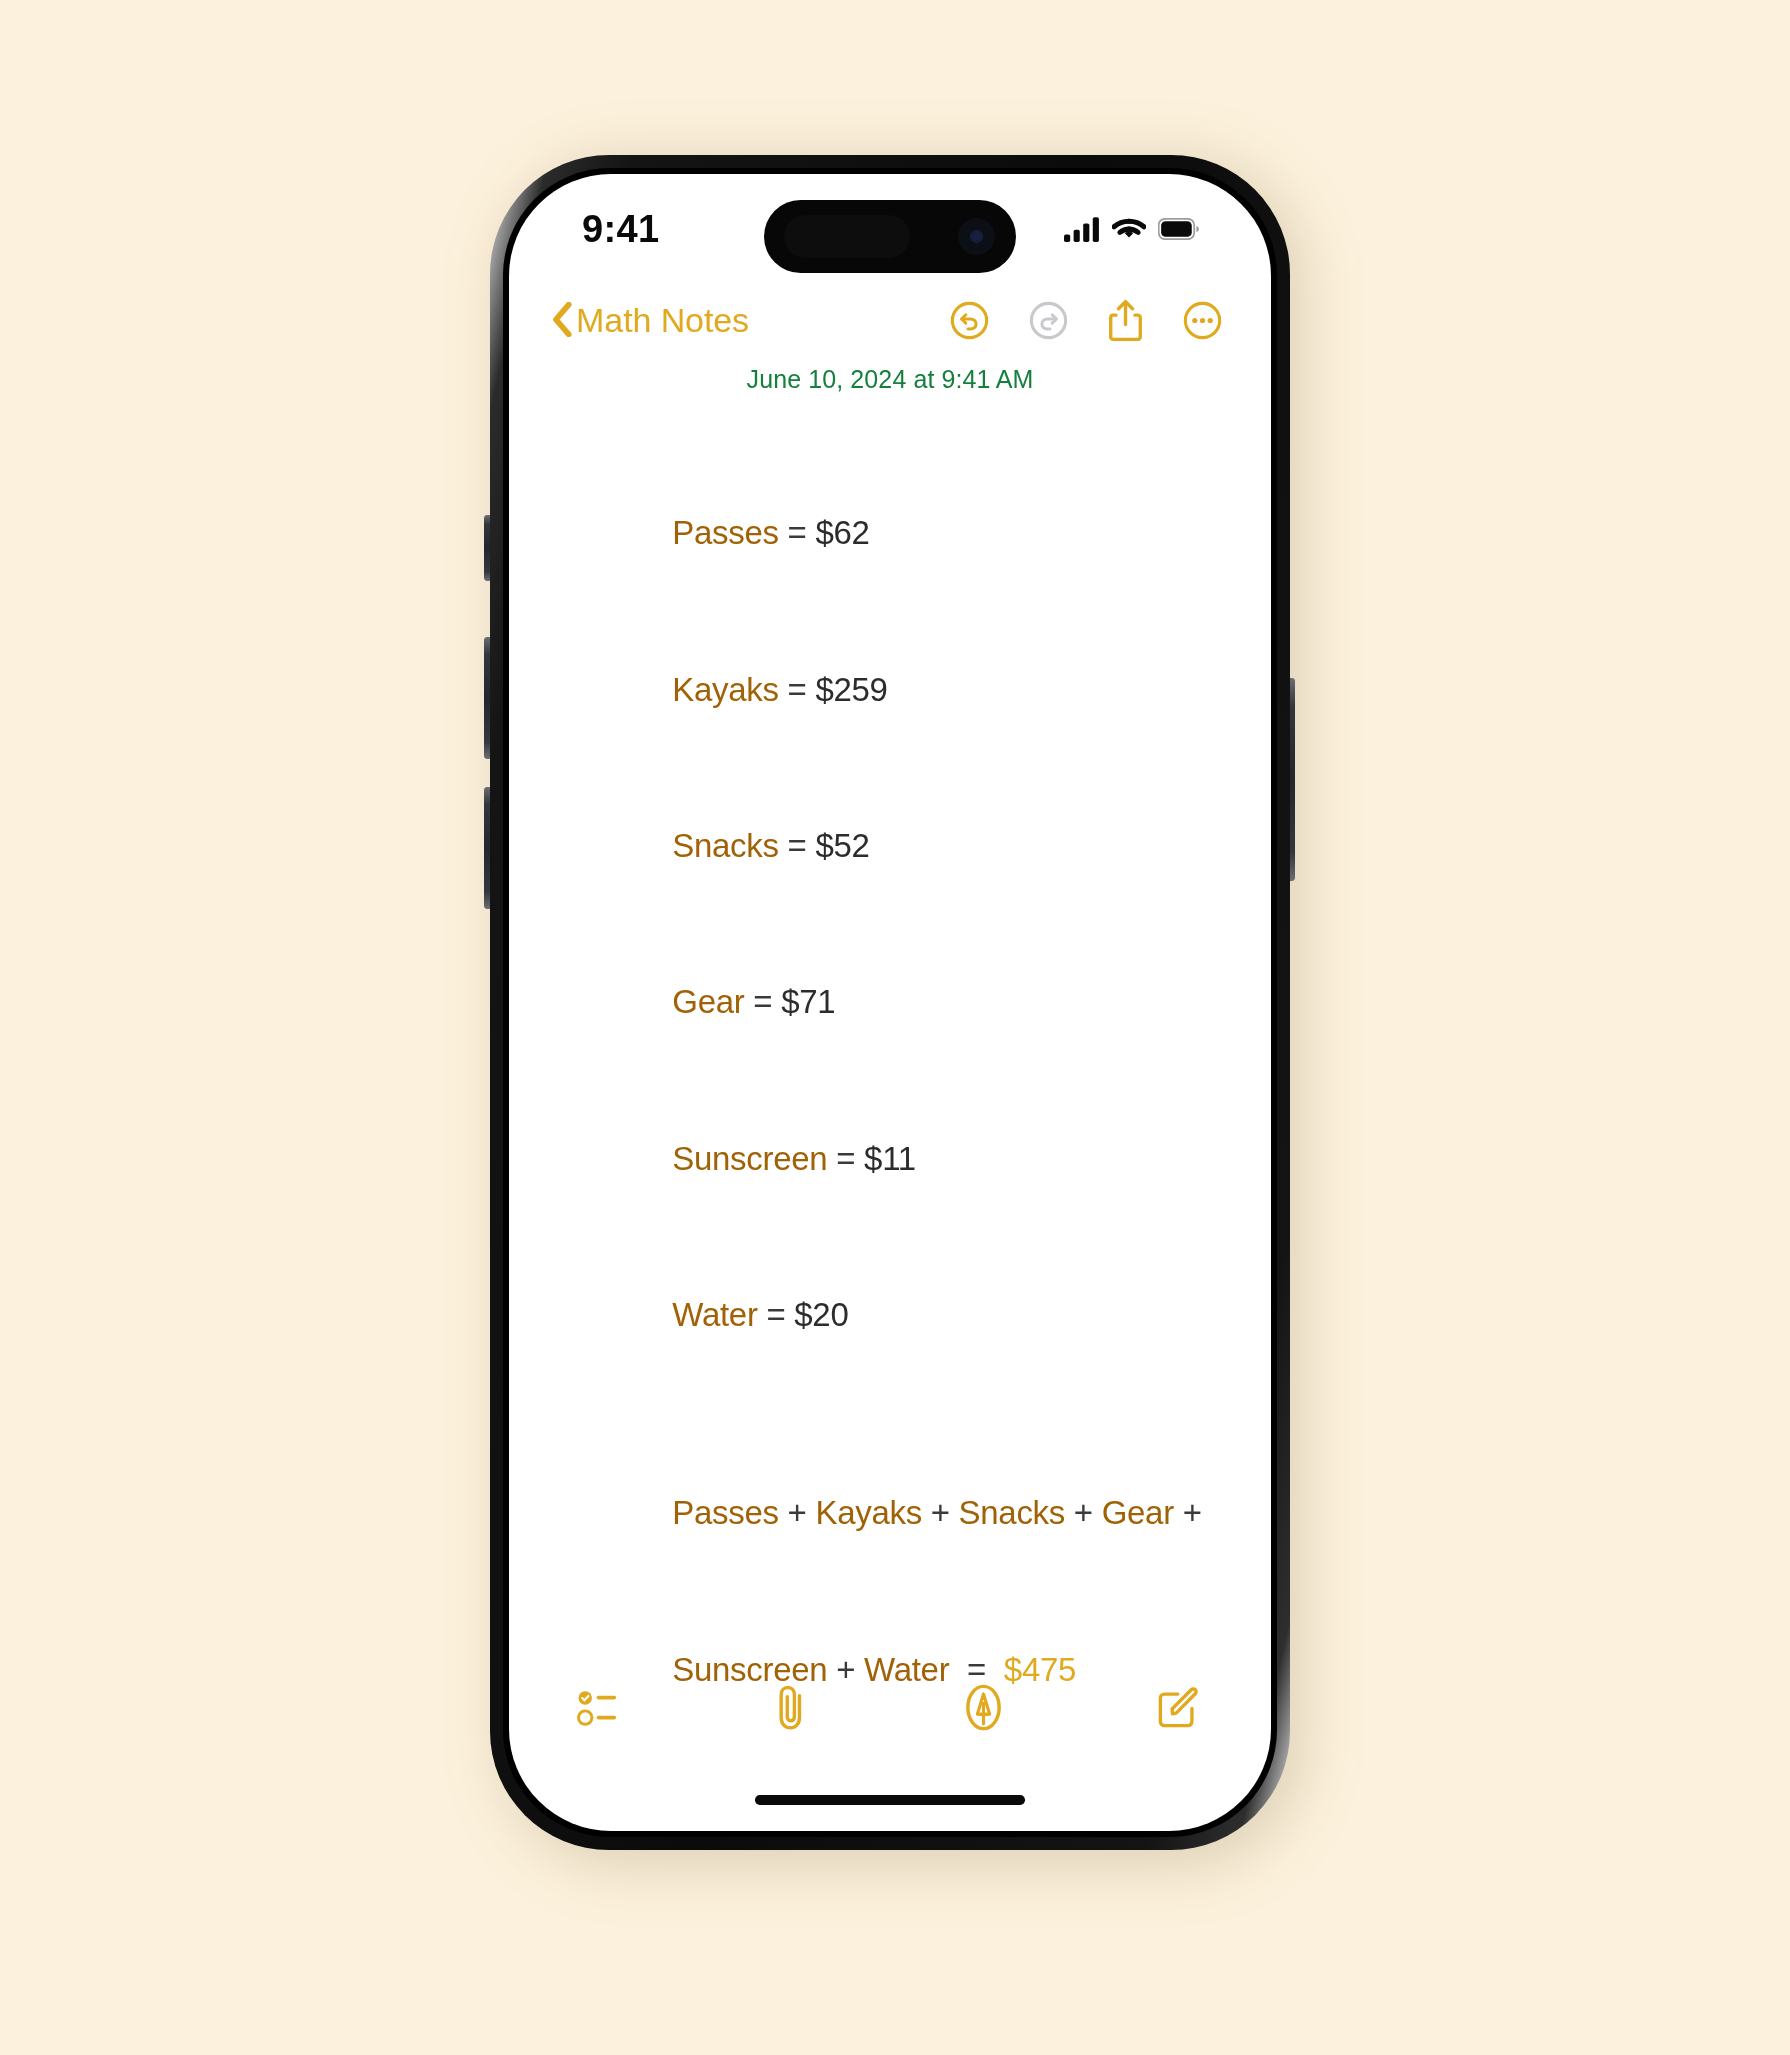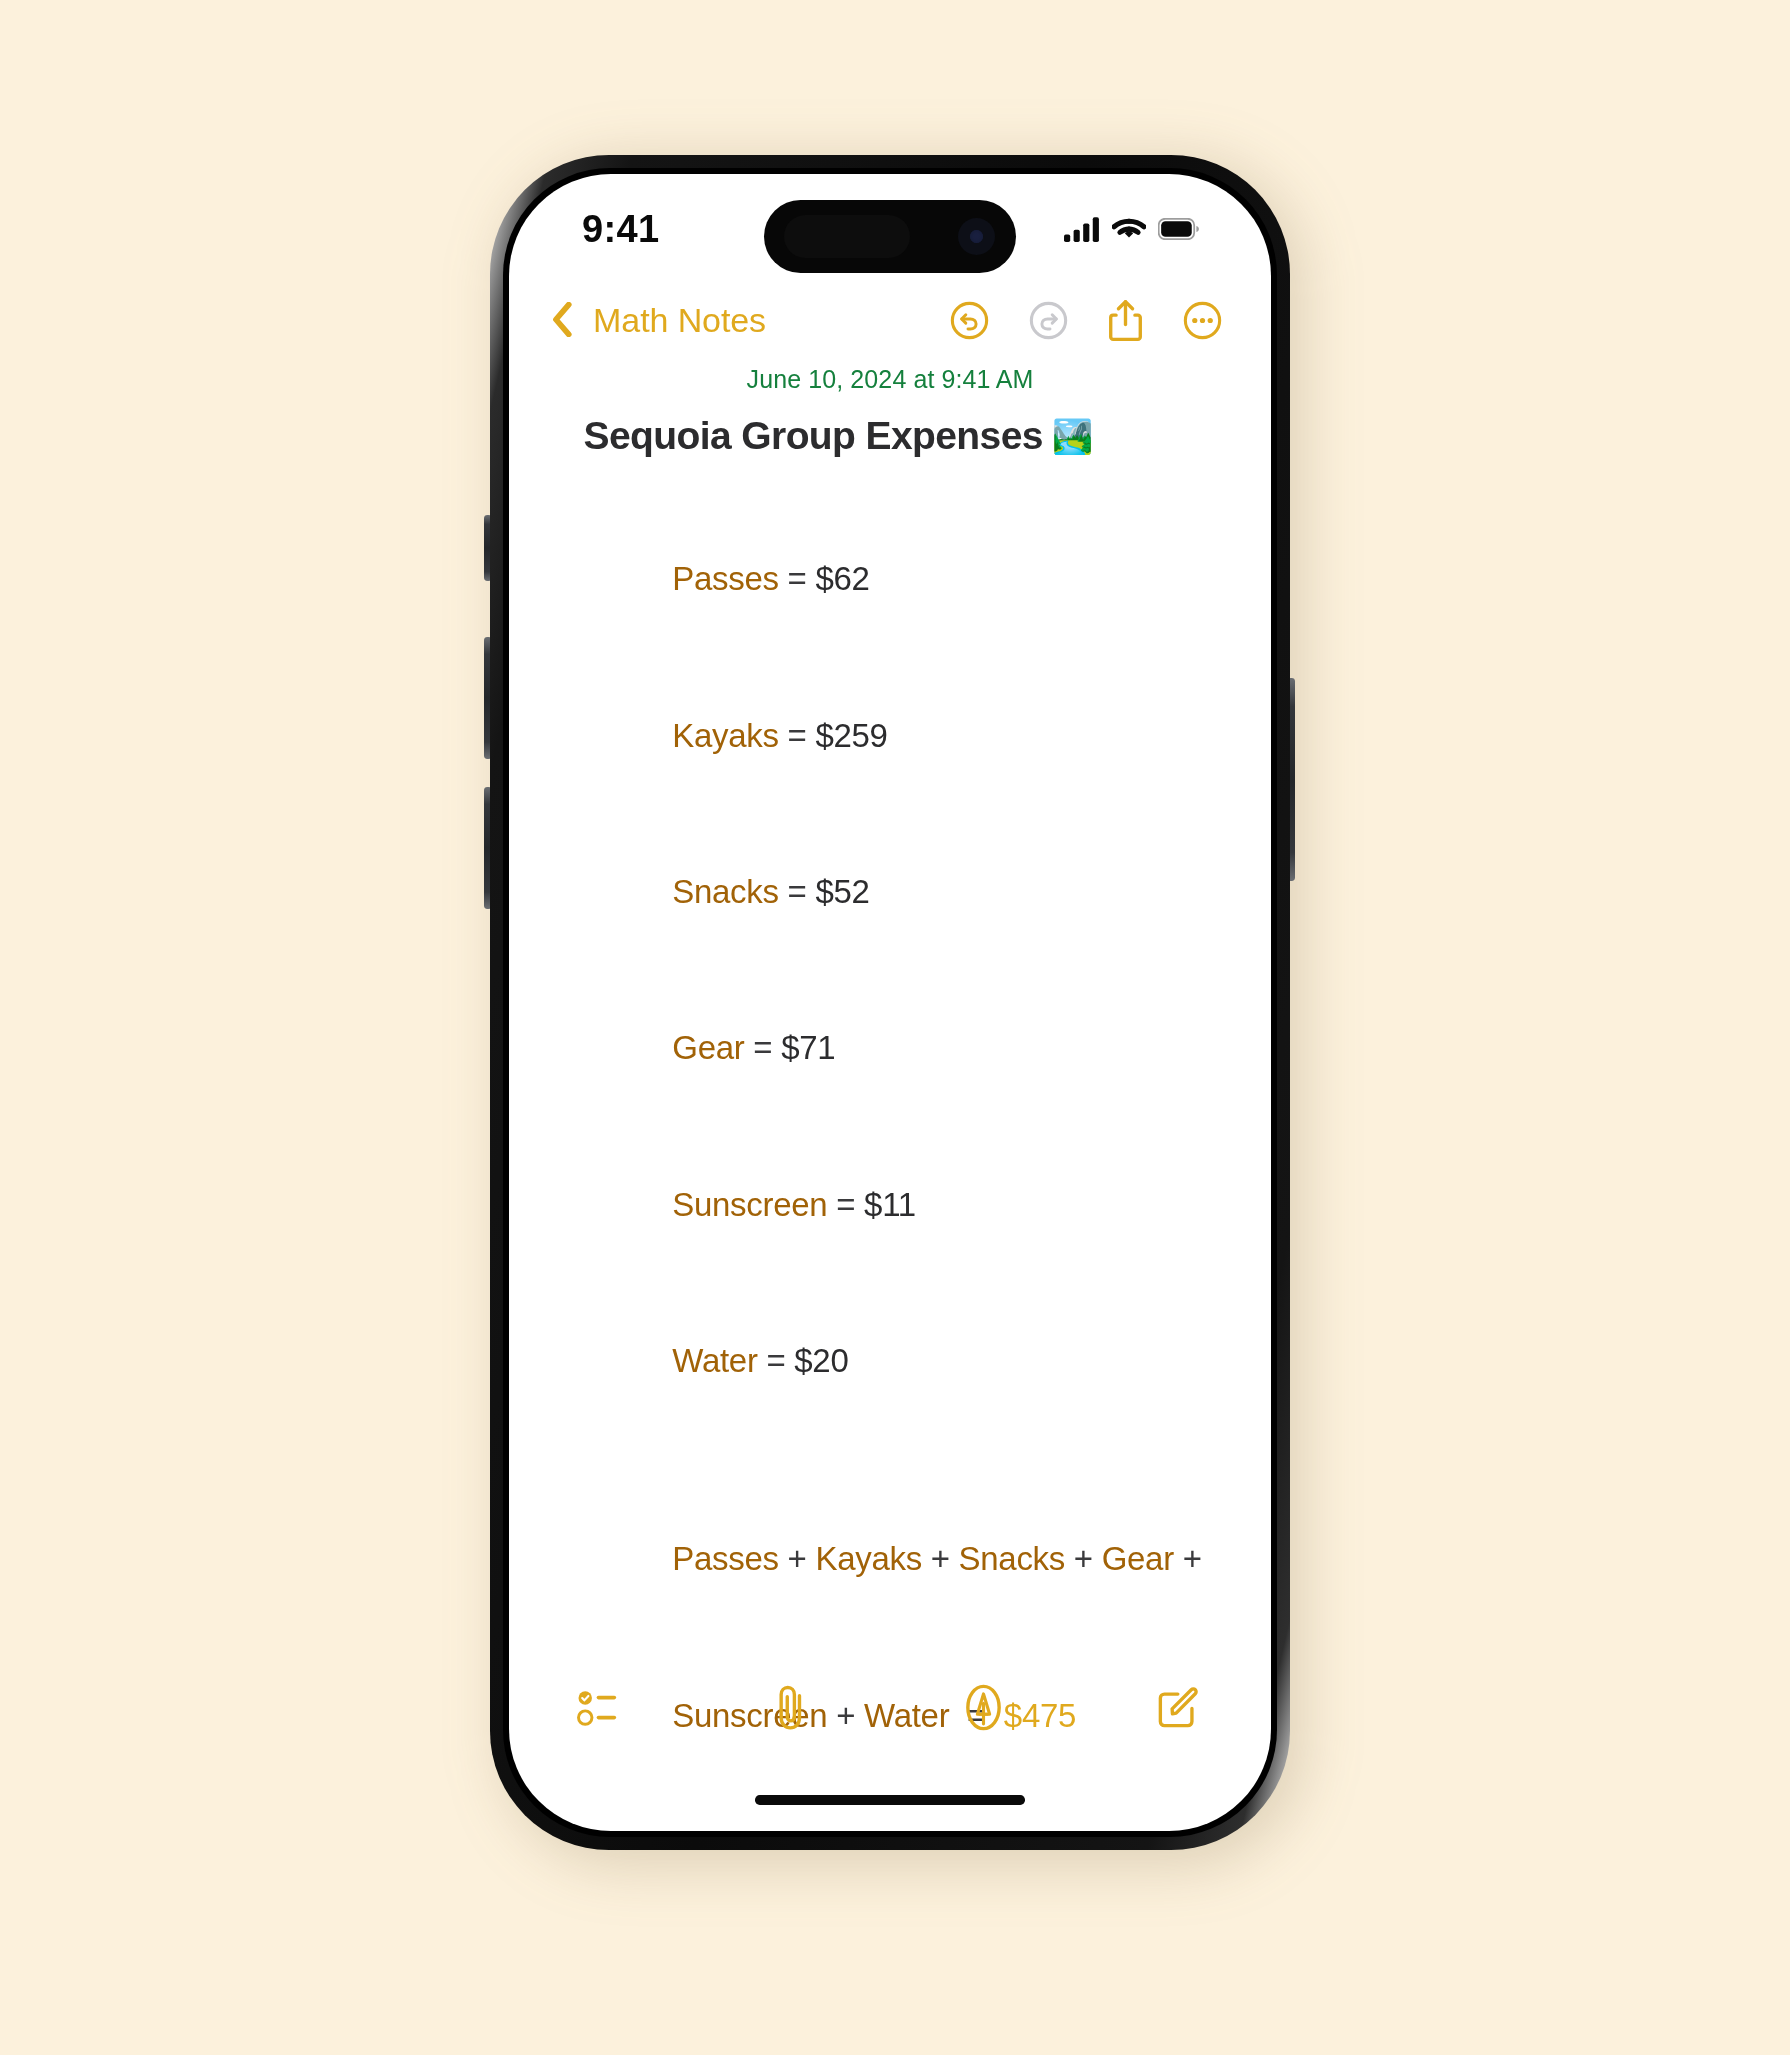--- a/index.html
+++ b/index.html
@@ -87,21 +87,21 @@
     background:#1a2040; box-shadow:0 0 3.4px 1.4px #161c38 inset;
   }
 
   
   .navbar{
     position:absolute; left:0; top:102px; width:100%; height:88px;
     display:flex; align-items:center;
     padding:0 49px 0 42px;
   }
   .nav-back{
-    display:flex; align-items:center; gap:20px; cursor:pointer;
+    display:flex; align-items:center; gap:3px; cursor:pointer;
   }
   .nav-back-label{
     font-size:34px; color:#E0A91E; letter-spacing:-0.1px;
   }
   .nav-actions{
     margin-left:auto; display:flex; align-items:center; gap:40px;
   }
   .nav-icon{ display:flex; align-items:center; justify-content:center; cursor:pointer; }
 
   
@@ -244,24 +244,20 @@
           </svg>
         </span>
 
       </div>
     </div>
 
     <div class="note">
 
       <div class="note-date">June 10, 2024 at 9:41 AM</div>
 
-      <div class="note-title">
-        <span>Sequoia Group Expenses</span>
-        <span class="note-title-emoji">🏞️</span>
-      </div>
 
       <div class="gap-sm"></div>
 
       <div class="note-block">
         <div class="line">
           <span class="tok">Passes</span><span class="op"> = </span><span>$62</span>
         </div>
         <div class="line">
           <span class="tok">Kayaks</span><span class="op"> = </span><span>$259</span>
         </div>

